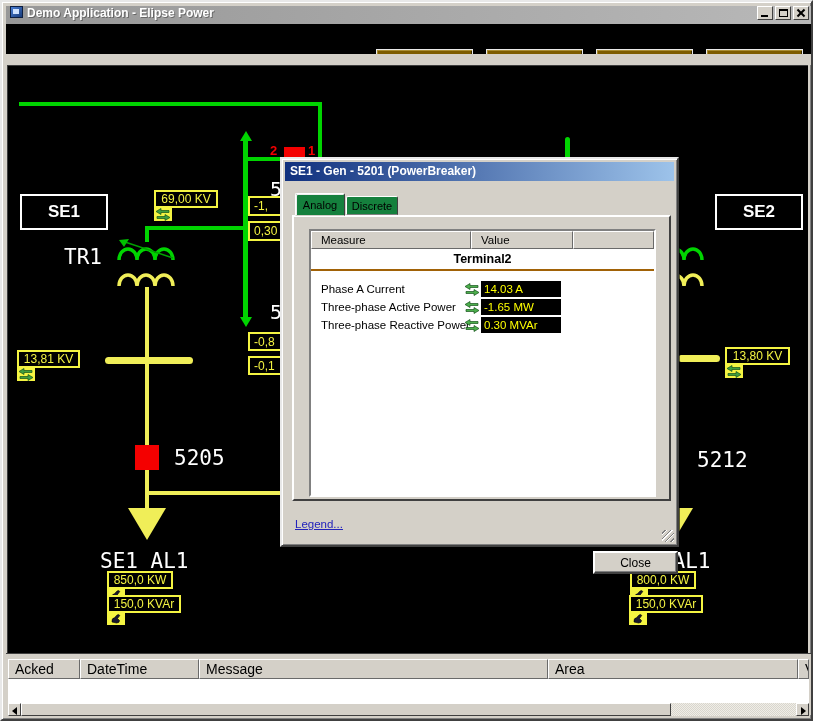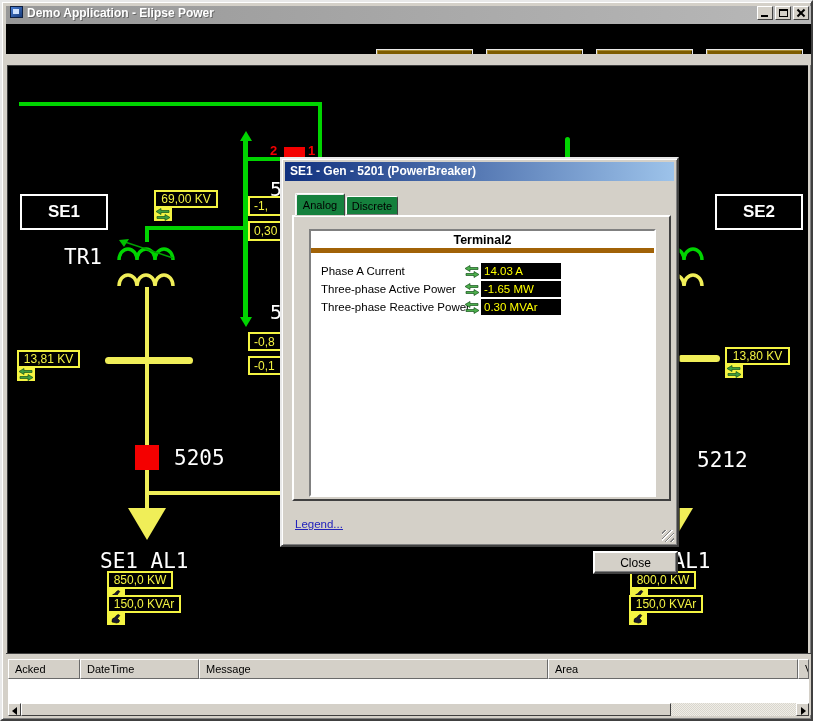--- a/index.html
+++ b/index.html
@@ -89,41 +89,41 @@
   #tab-discrete { left:64px; top:37px; width:52px; height:19px; z-index:1; border-bottom-color:#808080; }
   #tab-panel { position:absolute; left:10px; top:56px; width:379px; height:286px;
     background:#d4d0c8; border:2px solid; border-color:#fff #404040 #404040 #fff; z-index:2; }
   #grid { position:absolute; left:15px; top:12px; width:347px; height:268px; background:#fff;
     border:2px solid; border-color:#808080 #fff #fff #808080; overflow:hidden; }
   #grid-header { display:flex; height:18px; }
   .gh-cell { background:#d4d0c8; border:1px solid; border-color:#fff #6a6a6a #6a6a6a #fff;
     font-size:11.5px; display:flex; align-items:center; padding-left:9px; cursor:pointer; }
   .gh-measure { width:160px; } .gh-value { width:102px; } .gh-rest { flex:1; }
   #grid-group { height:22px; display:flex; align-items:center; justify-content:center;
-    font-size:12.5px; font-weight:bold; border-bottom:5px solid #a16207; }
+    font-size:12.5px; font-weight:bold; border-bottom:2px solid #a16207; }
   #grid-rows { margin-top:9px; }
   .g-row { display:flex; align-items:center; height:18px; }
   .g-label { width:152px; padding-left:10px; font-size:11.5px; color:#000; white-space:nowrap; }
   .g-ico { width:18px; display:flex; align-items:center; justify-content:center; }
   .g-val { width:80px; height:16px; background:#000; color:#ffff00; font-size:11.5px;
     display:flex; align-items:center; padding-left:3px; white-space:nowrap; }
   #legend-link { position:absolute; left:13px; top:359px; color:#2222bb; font-size:11.5px;
     text-decoration:underline; cursor:pointer; }
   #close-btn { position:absolute; left:311px; top:352px; width:85px; height:23px;
     background:#d4d0c8; border:2px solid; border-color:#fff #404040 #404040 #fff;
     box-shadow:inset -1px -1px 0 #808080; font-size:12px; display:flex; align-items:center; justify-content:center; cursor:pointer;margin-top:40px; }
   #resize-grip { position:absolute; right:3px; bottom:3px; width:12px; height:12px; cursor:nwse-resize;
     background:repeating-linear-gradient(135deg,#d4d0c8 0 2px,#808080 2px 3px,#fff 3px 4px); }
 
   
   #alarm-panel { position:absolute; left:4px; top:651px; width:805px; height:62px; background:#d4d0c8;
     border-top:1px solid #404040; }
   #alarm-header { position:absolute; left:2px; top:5px; right:2px; height:20px; display:flex; }
   .ah-cell { background:#d4d0c8; border:1px solid; border-color:#fff #6a6a6a #6a6a6a #fff;
-    font-size:11px; display:flex; align-items:center; padding-left:6px; overflow:hidden; cursor:pointer; white-space:nowrap; }
+    font-size:14px; display:flex; align-items:center; padding-left:6px; overflow:hidden; cursor:pointer; white-space:nowrap; }
   #alarm-body { position:absolute; left:2px; top:25px; right:2px; height:24px; background:#fff; }
   #hscroll { position:absolute; left:2px; top:49px; right:2px; height:13px;
     background-color:#efede7;
     background-image:linear-gradient(45deg,#d9d6cd 25%,transparent 25%,transparent 75%,#d9d6cd 75%),
                      linear-gradient(45deg,#d9d6cd 25%,transparent 25%,transparent 75%,#d9d6cd 75%);
     background-size:2px 2px; background-position:0 0,1px 1px; }
   .sb-btn { position:absolute; top:0; width:13px; height:13px; background:#d4d0c8;
     border:1px solid; border-color:#fff #404040 #404040 #fff; cursor:pointer; }
   #sb-left { left:0; } #sb-right { right:0; }
   .sb-tri-left { position:absolute; left:3px; top:3px; width:0; height:0;
@@ -283,20 +283,25 @@
         </svg>
     </div>
   </div>
 
   <div id="dialog">
     <div id="dlg-title">SE1 - Gen - 5201 (PowerBreaker)</div>
     <div class="tab" id="tab-analog">Analog</div>
     <div class="tab" id="tab-discrete">Discrete</div>
     <div id="tab-panel">
       <div id="grid">
+        <div id="grid-header">
+          <div class="gh-cell gh-measure">Measure</div>
+          <div class="gh-cell gh-value">Value</div>
+          <div class="gh-cell gh-rest"></div>
+        </div>
         <div id="grid-group">Terminal2</div>
         <div id="grid-rows">
           <div class="g-row">
             <div class="g-label">Phase A Current</div>
             <div class="g-ico">
               <svg width="14" height="13" viewBox="0 0 14 13">
                   <polygon points="0,3.5 5,0.5 5,2.5 13,2.5 13,4.5 5,4.5 5,6.5" fill="#4cae4c" stroke="#14521a" stroke-width="0.7"></polygon>
                   <polygon points="14,9.5 9,6.5 9,8.5 1,8.5 1,10.5 9,10.5 9,12.5" fill="#4cae4c" stroke="#14521a" stroke-width="0.7"></polygon>
                 </svg>
             </div>

